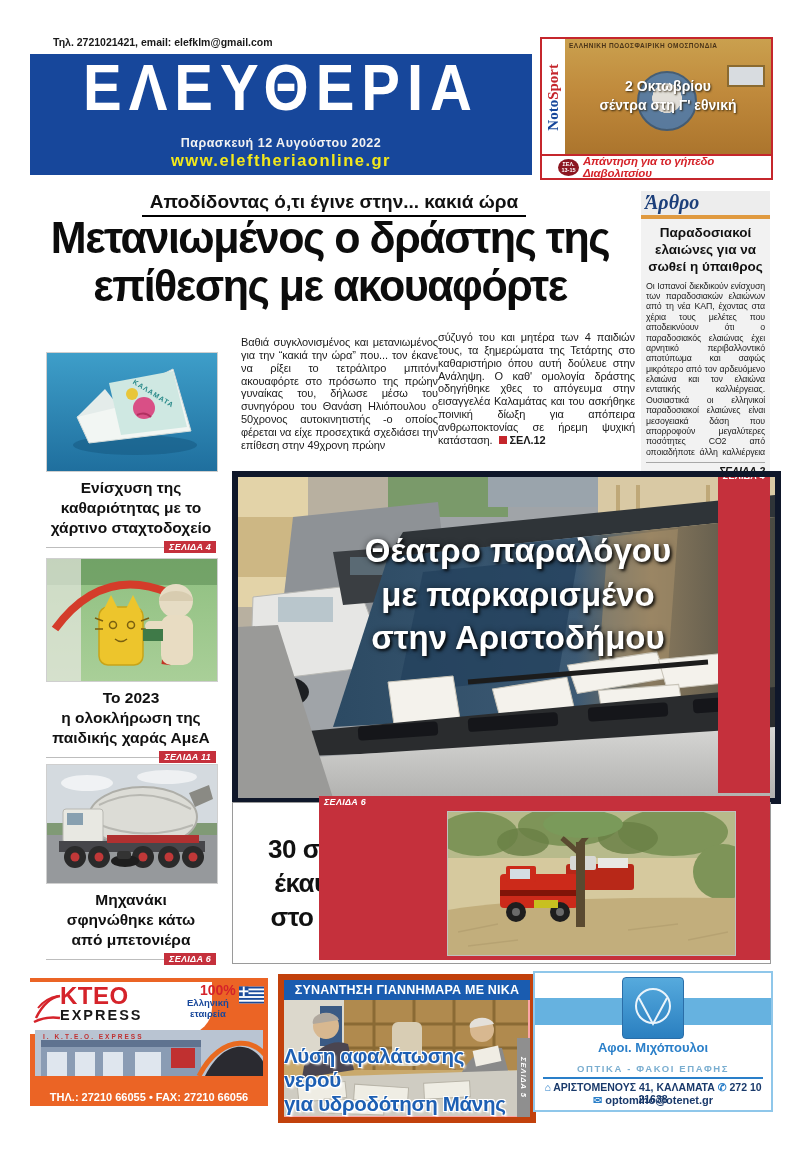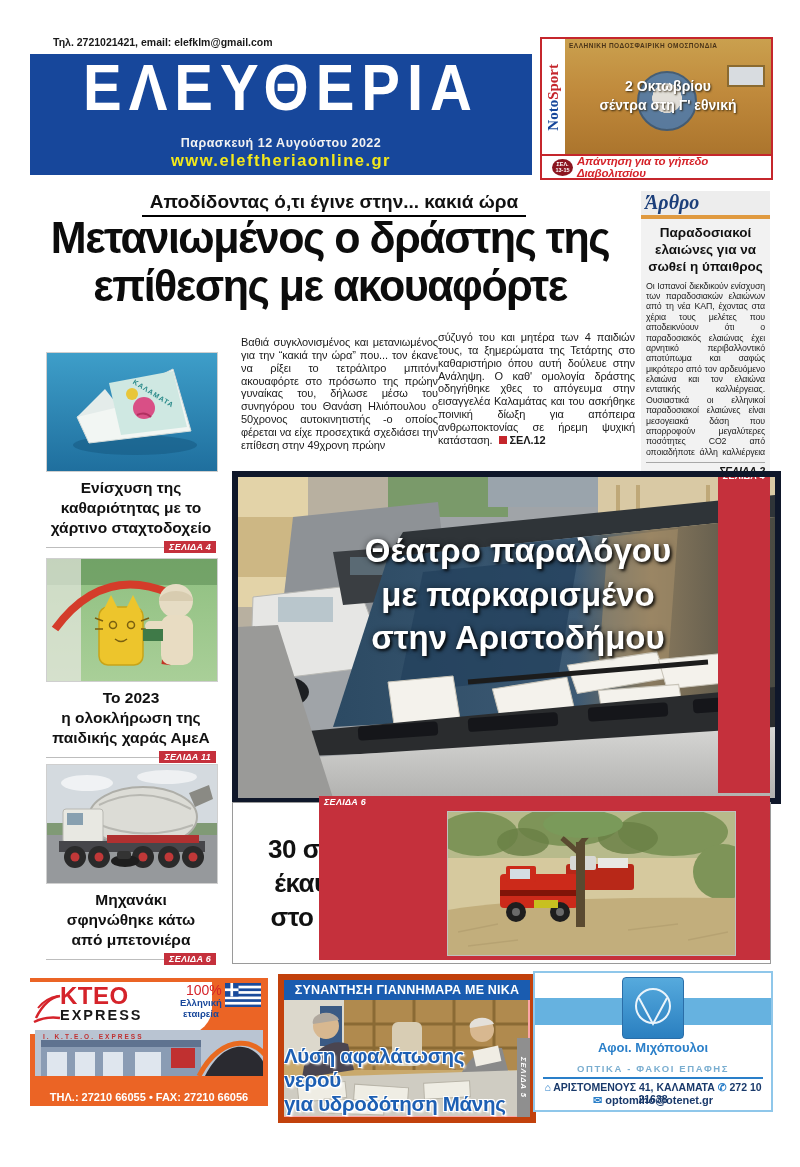--- a/index.html
+++ b/index.html
@@ -28,21 +28,21 @@
   .ns-noto{color:#17479b;} .ns-sport{color:#c5262c;}
   .ns-photo{position:absolute;left:23px;right:0;top:0;bottom:22px;
             background:linear-gradient(180deg,#caa04e 0%,#c08a3c 45%,#ab742c 100%);overflow:hidden;}
   .ns-sign{position:absolute;left:4px;top:3px;right:2px;font-size:6.5px;font-weight:bold;color:#4a3418;letter-spacing:.5px;}
   .ns-emblem{position:absolute;left:72px;top:32px;width:56px;height:56px;border-radius:50%;
              background:radial-gradient(circle at 50% 45%,#e8eef4 0 35%,#4a7ab0 36% 100%);opacity:.85;border:2px solid #31567e;}
   .ns-win{position:absolute;right:6px;top:26px;width:34px;height:18px;background:#d8dce0;border:2px solid #8a6a30;}
   .ns-headline{position:absolute;left:0;right:0;top:38px;text-align:center;color:#fff;font-weight:bold;
                font-size:14px;line-height:1.35;text-shadow:1px 1px 2px rgba(40,30,10,.9);}
   .ns-footer{position:absolute;left:0;right:0;bottom:0;height:22px;background:#fff;border-top:2px solid #c5262c;
-             display:flex;align-items:center;gap:4px;padding-left:10px;}
+             display:flex;align-items:center;gap:4px;padding-left:16px;}
   .ns-badge{width:21px;height:17px;border-radius:50%;background:#8c1620;color:#fff;font-size:5.5px;font-weight:bold;
             display:flex;align-items:center;justify-content:center;text-align:center;line-height:1.1;flex:0 0 auto;}
   .ns-ftext{color:#d5232a;font-weight:bold;font-style:italic;font-size:11.5px;letter-spacing:-.2px;}
 
   
   .kicker{left:30px;top:191px;width:608px;text-align:center;}
   .kicker span{display:inline-block;font-size:19px;font-weight:bold;border-bottom:2.5px solid #000;padding:0 8px 2px;}
   .headline{left:20px;top:215px;width:620px;text-align:center;font-size:43px;line-height:1.07;
             font-weight:bold;color:#0c0c0c;letter-spacing:-1.5px;transform:scaleY(1.05);}
 
@@ -86,21 +86,21 @@
   .fire-badge{position:absolute;left:86px;bottom:3px;}
   .fire-photo{position:absolute;left:214px;top:8px;width:287px;height:143px;border:1px solid #c0c0c0;}
 
   
   .kteo{left:30px;top:978px;width:238px;height:128px;background:#eb6425;overflow:hidden;}
   .kteo-top{position:absolute;left:0;top:4px;width:152px;height:50px;background:#fff;border-radius:0 0 26px 0;padding:2px 0 0 30px;}
   .kteo-k{font-size:24px;font-weight:bold;color:#d5232a;letter-spacing:.5px;line-height:1;}
   .kteo-e{font-size:14.5px;font-weight:bold;color:#181818;letter-spacing:2px;line-height:1;}
   .kteo-swoosh{position:absolute;left:2px;top:6px;}
   .kteo-right{position:absolute;right:4px;top:5px;width:84px;display:flex;gap:3px;align-items:flex-start;}
-  .kteo-pct{color:#d5232a;font-weight:normal;font-size:14px;text-align:right;line-height:1.1;}
+  .kteo-pct{color:#d5232a;font-weight:bold;font-size:14px;text-align:left;line-height:1.1;margin-left:20px;}
   .kteo-pctsub{color:#17479b;font-weight:bold;font-size:9.5px;line-height:1.15;text-align:center;}
   .kteo-photo{position:absolute;left:5px;top:52px;width:228px;height:46px;background:linear-gradient(180deg,#c8d2dc,#9daabc);overflow:hidden;}
   .kteo-bsign{position:absolute;left:8px;top:3px;font-size:6.5px;font-weight:bold;color:#c03030;letter-spacing:2px;}
   .kteo-l1{position:absolute;left:0;right:0;bottom:16px;text-align:center;color:#fff;font-size:11.5px;font-weight:bold;}
   .kteo-l1 .kmx{font-weight:bold;font-style:italic;font-size:10px;}
   .kteo-l2{position:absolute;left:0;right:0;bottom:3px;text-align:center;color:#fff;font-size:11px;font-weight:bold;}
 
   
   .meet{left:278px;top:974px;width:246px;height:137px;border:6px solid #c2410c;background:#fca5a5;overflow:hidden;}
   .meet-h{position:absolute;left:0;right:0;top:0;height:20px;background:#1a5cb0;color:#fff;font-weight:bold;

